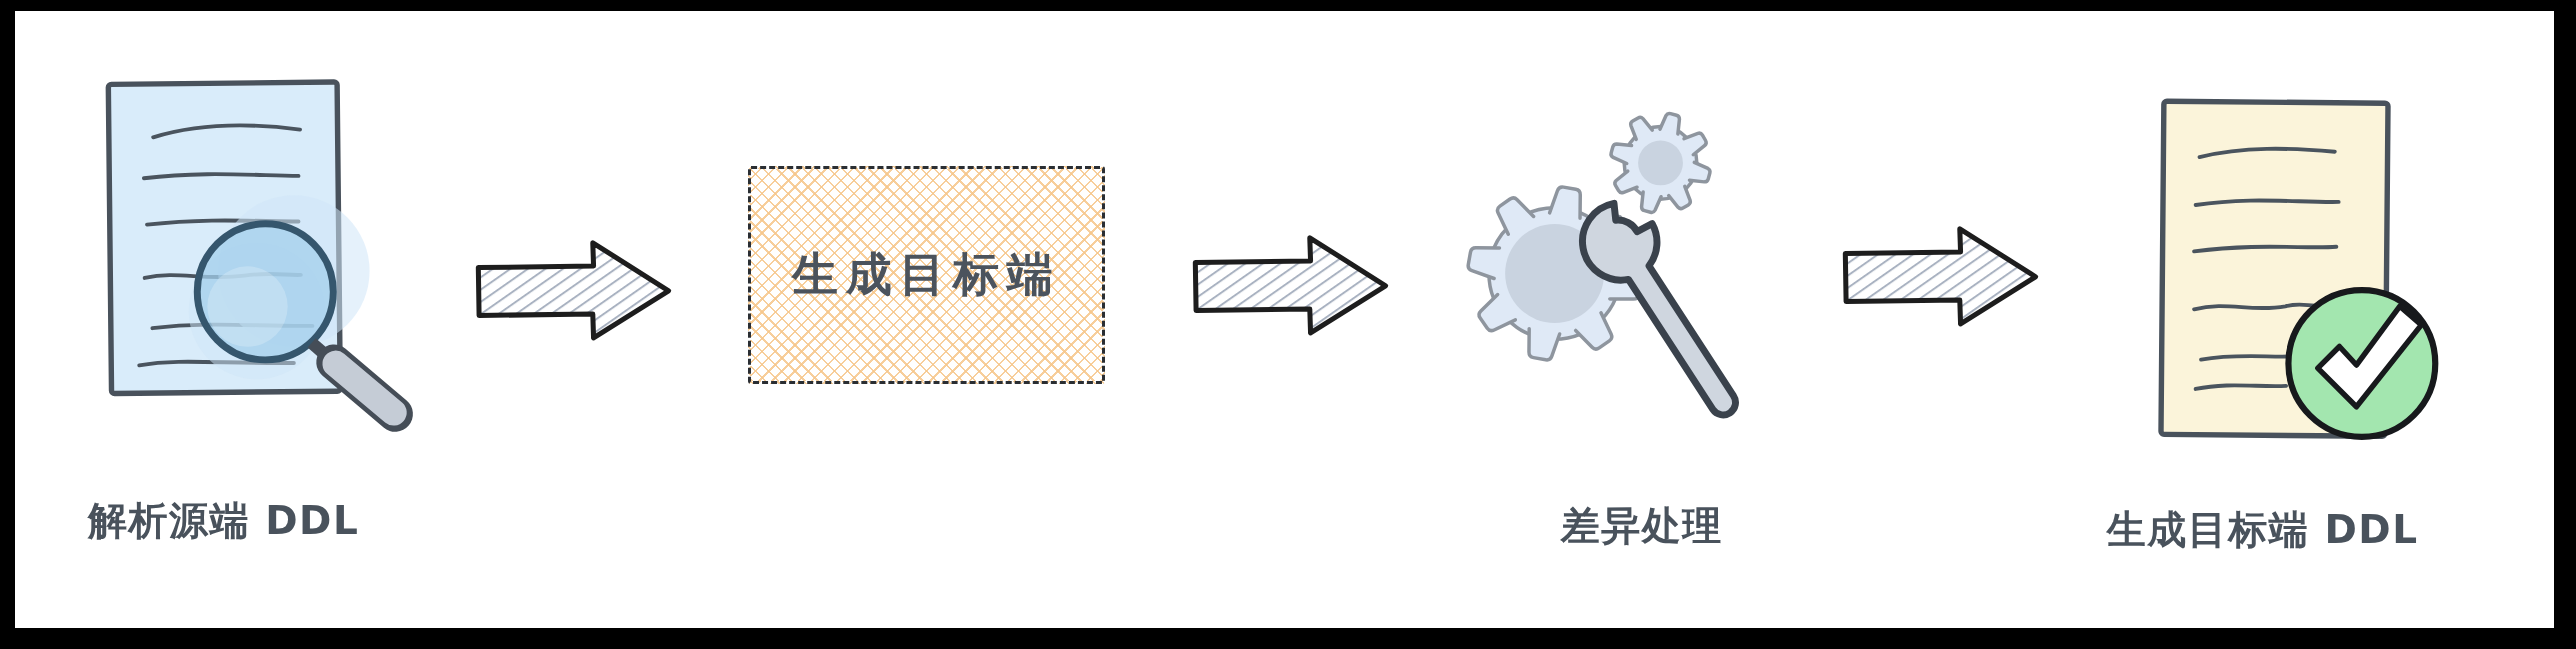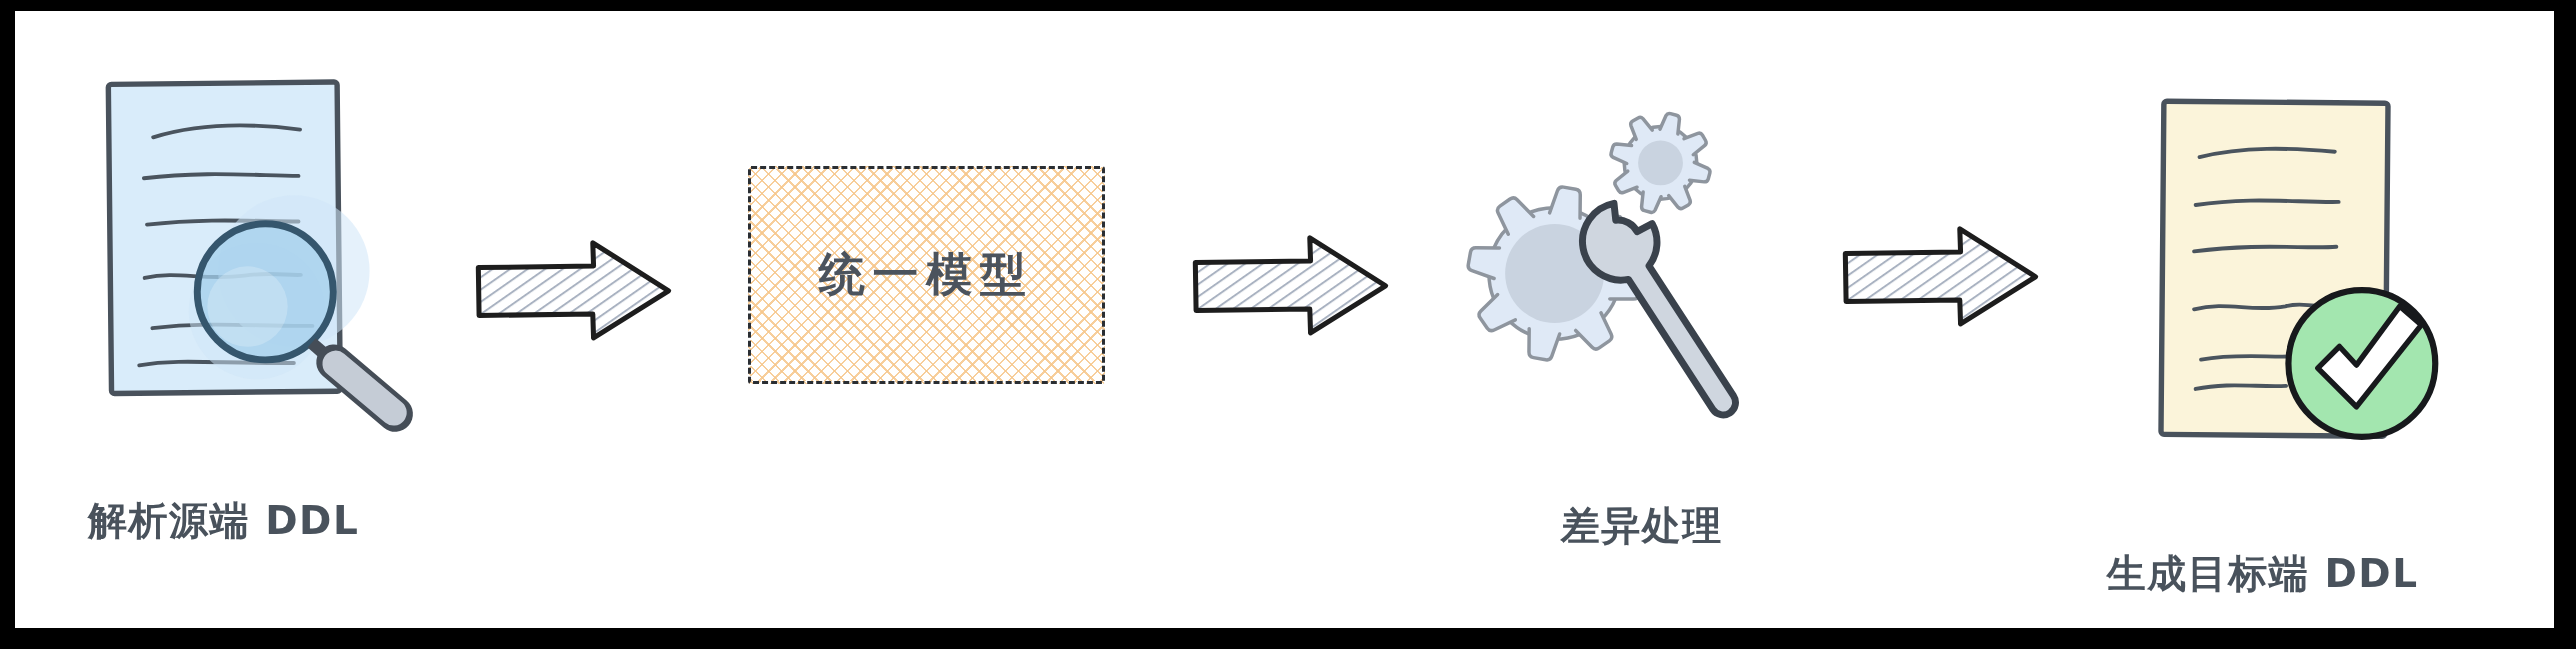--- a/index.html
+++ b/index.html
@@ -53,21 +53,21 @@
       </g>
     </g>
   </svg>
   <div class="label" style="left:39px;top:483px">解析源端 DDL</div>
 
   <svg class="abs" style="left:461px;top:227px" width="198" height="104" viewBox="0 0 256 134">
     <path d="M3,38 L152,36 L151,6 L249,68 L152,129 L151,98 L4,100 Z" fill="url(#arrowHatch)" stroke="#1d1d1d" stroke-width="6.5" stroke-linejoin="round"></path>
   </svg>
 
   <div id="model-box">
-    <span class="box-text">统一模型</span>
+    <span class="box-text">生成目标端</span>
   </div>
 
   <svg class="abs" style="left:1178px;top:222px" width="198" height="104" viewBox="0 0 256 134">
     <path d="M3,38 L152,36 L151,6 L249,68 L152,129 L151,98 L4,100 Z" fill="url(#arrowHatch)" stroke="#1d1d1d" stroke-width="6.5" stroke-linejoin="round"></path>
   </svg>
 
   <svg class="abs" style="left:1439px;top:36px" width="294" height="371" viewBox="0 0 380 480">
     <g transform="translate(130,293)">
       <circle r="85" fill="#dfe9f6" stroke="#8e959e" stroke-width="4.5"></circle>
       <g fill="#dfe9f6" stroke="#8e959e" stroke-width="4.5" stroke-linecap="round">
@@ -114,16 +114,16 @@
         <path d="M158,360 C200,349 232,364 276,356 C296,351 306,356 317,355"></path>
         <path d="M167,425 C212,417 252,422 280,421"></path>
         <path d="M160,463 C202,454 242,461 277,459"></path>
       </g>
       <g>
         <circle cx="375" cy="430" r="95" fill="#a3e6af" stroke="#17191c" stroke-width="8"></circle>
         <path d="M318,436 L346,408 L368,432 L424,356 L452,380 L368,486 Z" fill="#ffffff" stroke="#17191c" stroke-width="7" stroke-linejoin="round"></path>
       </g>
     </g>
   </svg>
-  <div class="label" style="left:2078px;top:536px;font-size:39px">生成目标端 DDL</div>
+  <div class="label" style="left:2078px;top:492px;font-size:39px">生成目标端 DDL</div>
 
 </div>
 
 
 </body></html>

